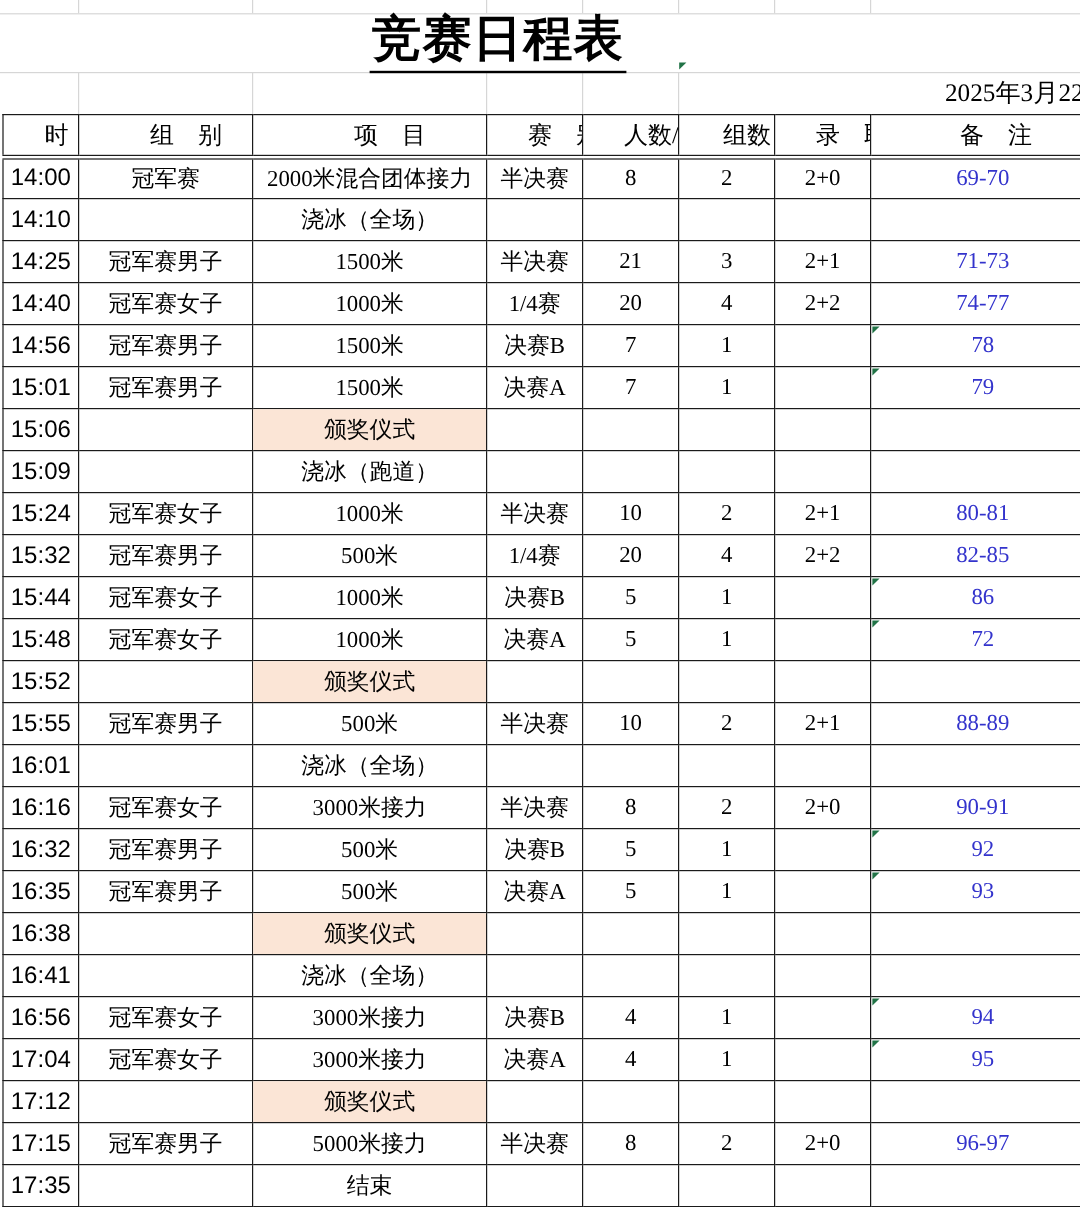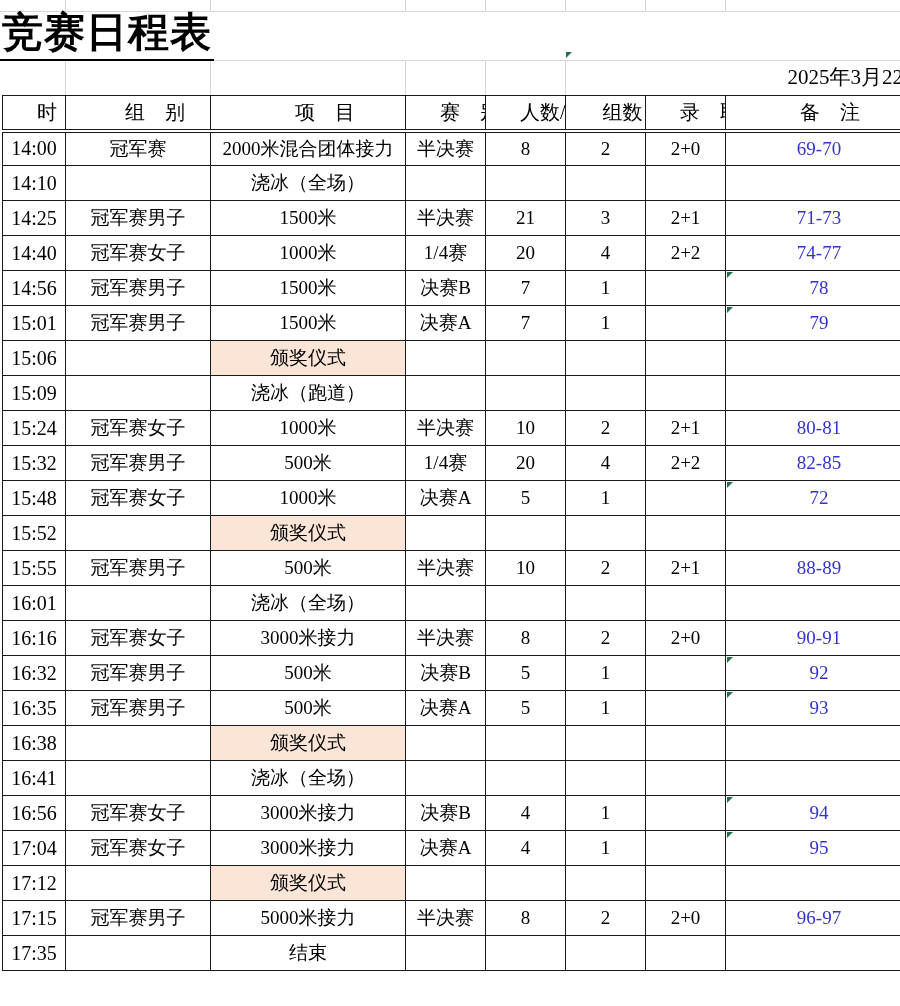--- a/index.html
+++ b/index.html
@@ -9,21 +9,21 @@
     position:relative;color:#000;
   }
   .sheet{position:absolute;inset:0;}
   
   .gl{position:absolute;background:var(--grid-faint,#d6d6d6);}
   .gl.v{width:1px;}
   .gl.h{height:1px;left:0;width:900px;}
   
   .title{
     position:absolute;top:6px;left:0;width:830px;height:54px;
-    text-align:left;font-family:"DejaVu Sans","Liberation Sans",sans-serif;
+    text-align:center;font-family:"DejaVu Sans","Liberation Sans",sans-serif;
     font-weight:bold;font-size:41px;line-height:52px;letter-spacing:1px;
   }
   .title span{display:inline-block;border-bottom:2px solid #000;padding:0 2px 1px 2px;}
   
   .date{
     position:absolute;top:61px;left:0;width:896px;height:33px;
     text-align:right;font-size:21px;line-height:33px;padding-left:28px;
   }
   
   .tri{
@@ -43,21 +43,21 @@
     overflow:hidden;white-space:nowrap;
   }
   table.sched thead tr{height:35px;}
   table.sched tbody tr{height:35px;}
   table.sched th{
     font-weight:normal;font-size:20px;
     border-bottom:4px double var(--border-dark,#1a1a1a);
     padding-left:34px;
   }
   th.c-count{font-size:15px;}
-  td.c-time{font-family:Liberation Serif, serif;font-size:20px;}
+  td.c-time{font-family:Liberation Sans, sans-serif;font-size:20px;}
   td{font-size:19px;}
   td.award{background:var(--award-bg,#fbe5d6);}
   td.c-note span{color:var(--note-blue,#3333cc);margin-left:12px;}
 </style>
 </head>
 <body>
 
 <div class="sheet">
 
   <div class="gl h" style="top:11px;"></div>
@@ -200,20 +200,30 @@
           <td class="c-time"><span>15:32</span></td>
           <td class="c-group"><span>冠军赛男子</span></td>
           <td class="c-event"><span>500米</span></td>
           <td class="c-race"><span>1/4赛</span></td>
           <td class="c-count"><span>20</span></td>
           <td class="c-groups"><span>4</span></td>
           <td class="c-qualify"><span>2+2</span></td>
           <td class="c-note"><span>82-85</span></td>
         </tr>
         <tr>
+          <td class="c-time"><span>15:44</span></td>
+          <td class="c-group"><span>冠军赛女子</span></td>
+          <td class="c-event"><span>1000米</span></td>
+          <td class="c-race"><span>决赛B</span></td>
+          <td class="c-count"><span>5</span></td>
+          <td class="c-groups"><span>1</span></td>
+          <td class="c-qualify"><span></span></td>
+          <td class="c-note"><span>86</span><i class="tri"></i></td>
+        </tr>
+        <tr>
           <td class="c-time"><span>15:48</span></td>
           <td class="c-group"><span>冠军赛女子</span></td>
           <td class="c-event"><span>1000米</span></td>
           <td class="c-race"><span>决赛A</span></td>
           <td class="c-count"><span>5</span></td>
           <td class="c-groups"><span>1</span></td>
           <td class="c-qualify"><span></span></td>
           <td class="c-note"><span>72</span><i class="tri"></i></td>
         </tr>
         <tr>

